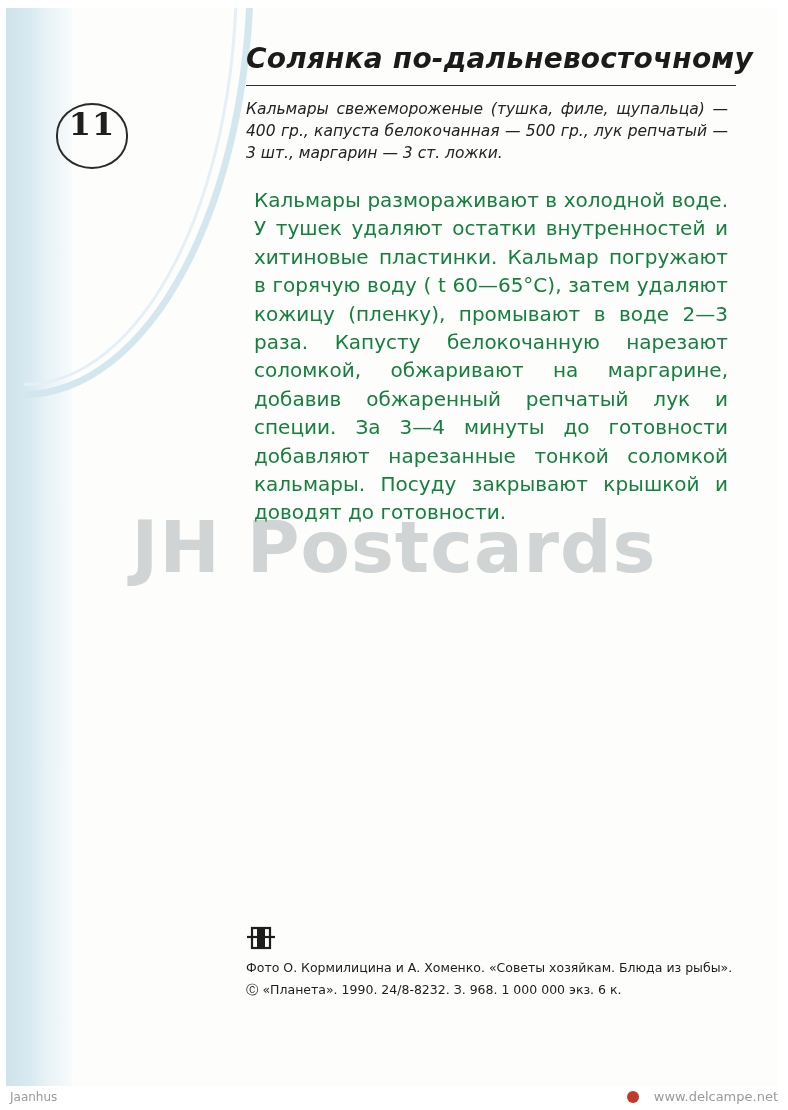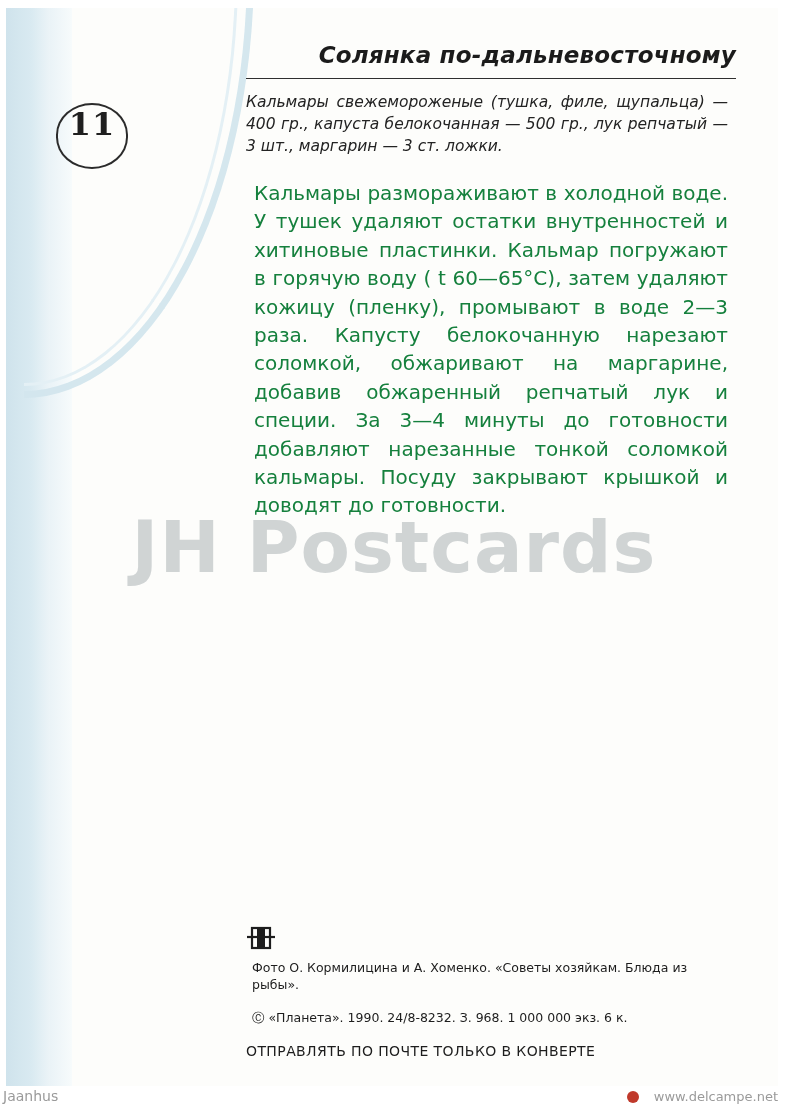--- a/index.html
+++ b/index.html
@@ -96,25 +96,25 @@
   .content {
     position: absolute;
     left: 240px;
     top: 34px;
     width: 490px;
   }
   .title {
     font-family: "DejaVu Sans", sans-serif;
     font-style: italic;
     font-weight: 700;
-    font-size: 23px;
+    font-size: 28px;
     color: #1b1b1b;
     letter-spacing: .2px;
     white-space: nowrap;
-    margin: 0 0 10px 8px;
+    margin: 0 0 10px 0;
     text-align: right;
   }
   .rule {
     height: 1px;
     background: #2f2f2f;
     margin: 0 0 12px 0;
   }
   .ingredients {
     font-family: "DejaVu Sans", sans-serif;
     font-style: italic;
@@ -144,21 +144,21 @@
     width: 30px;
     height: 26px;
     margin-bottom: 8px;
     position: relative;
   }
   .footer-line {
     font-family: "DejaVu Sans", sans-serif;
     font-size: 12.5px;
     line-height: 1.32;
     color: #1d1d1d;
-    margin: 6px;
+    margin: 0;
   }
   .footer-gap { height: 5px; }
   .mail-note {
     font-family: "DejaVu Sans", sans-serif;
     font-size: 14px;
     letter-spacing: .4px;
     color: #1d1d1d;
     margin-top: 16px;
   }
 
@@ -172,24 +172,24 @@
     font-family: "DejaVu Sans", sans-serif;
     font-size: 72px;
     font-weight: 700;
     color: rgba(140,150,156,0.40);
     letter-spacing: 1px;
     pointer-events: none;
     user-select: none;
   }
   .wm-bl {
     position: absolute;
-    left: 3px;
+    left: 10px;
     bottom: 6px;
     font-family: "DejaVu Sans", sans-serif;
-    font-size: 14px;
+    font-size: 12px;
     color: #9a9a9a;
   }
   .wm-br {
     position: absolute;
     right: 10px;
     bottom: 6px;
     font-family: "DejaVu Sans", sans-serif;
     font-size: 13px;
     color: #9a9a9a;
     display: flex;
@@ -229,21 +229,20 @@
     <div class="pub-logo">
       <svg width="30" height="26" viewBox="0 0 30 26" xmlns="http://www.w3.org/2000/svg">
         <rect x="6" y="2" width="18" height="20" fill="none" stroke="#1d1d1d" stroke-width="2.2"></rect>
         <rect x="11" y="2" width="8" height="20" fill="#1d1d1d"></rect>
         <path d="M1 11 H29" stroke="#1d1d1d" stroke-width="2.2"></path>
       </svg>
     </div>
     <p class="footer-line">Фото О. Кормилицина и А. Хоменко. «Советы хозяйкам. Блюда из рыбы».</p>
     <div class="footer-gap"></div>
     <p class="footer-line">Ⓒ «Планета». 1990. 24/8-8232. З. 968. 1 000 000 экз. 6 к.</p>
-    <p class="mail-note">ОТПРАВЛЯТЬ ПО ПОЧТЕ ТОЛЬКО В КОНВЕРТЕ</p>
   </div>
 
 </div>
 
 <div class="wm-main">JH Postcards</div>
 <div class="wm-bl">Jaanhus</div>
 <div class="wm-br">
   <span class="dot"></span>
   <span>www.delcampe.net</span>
 </div>

